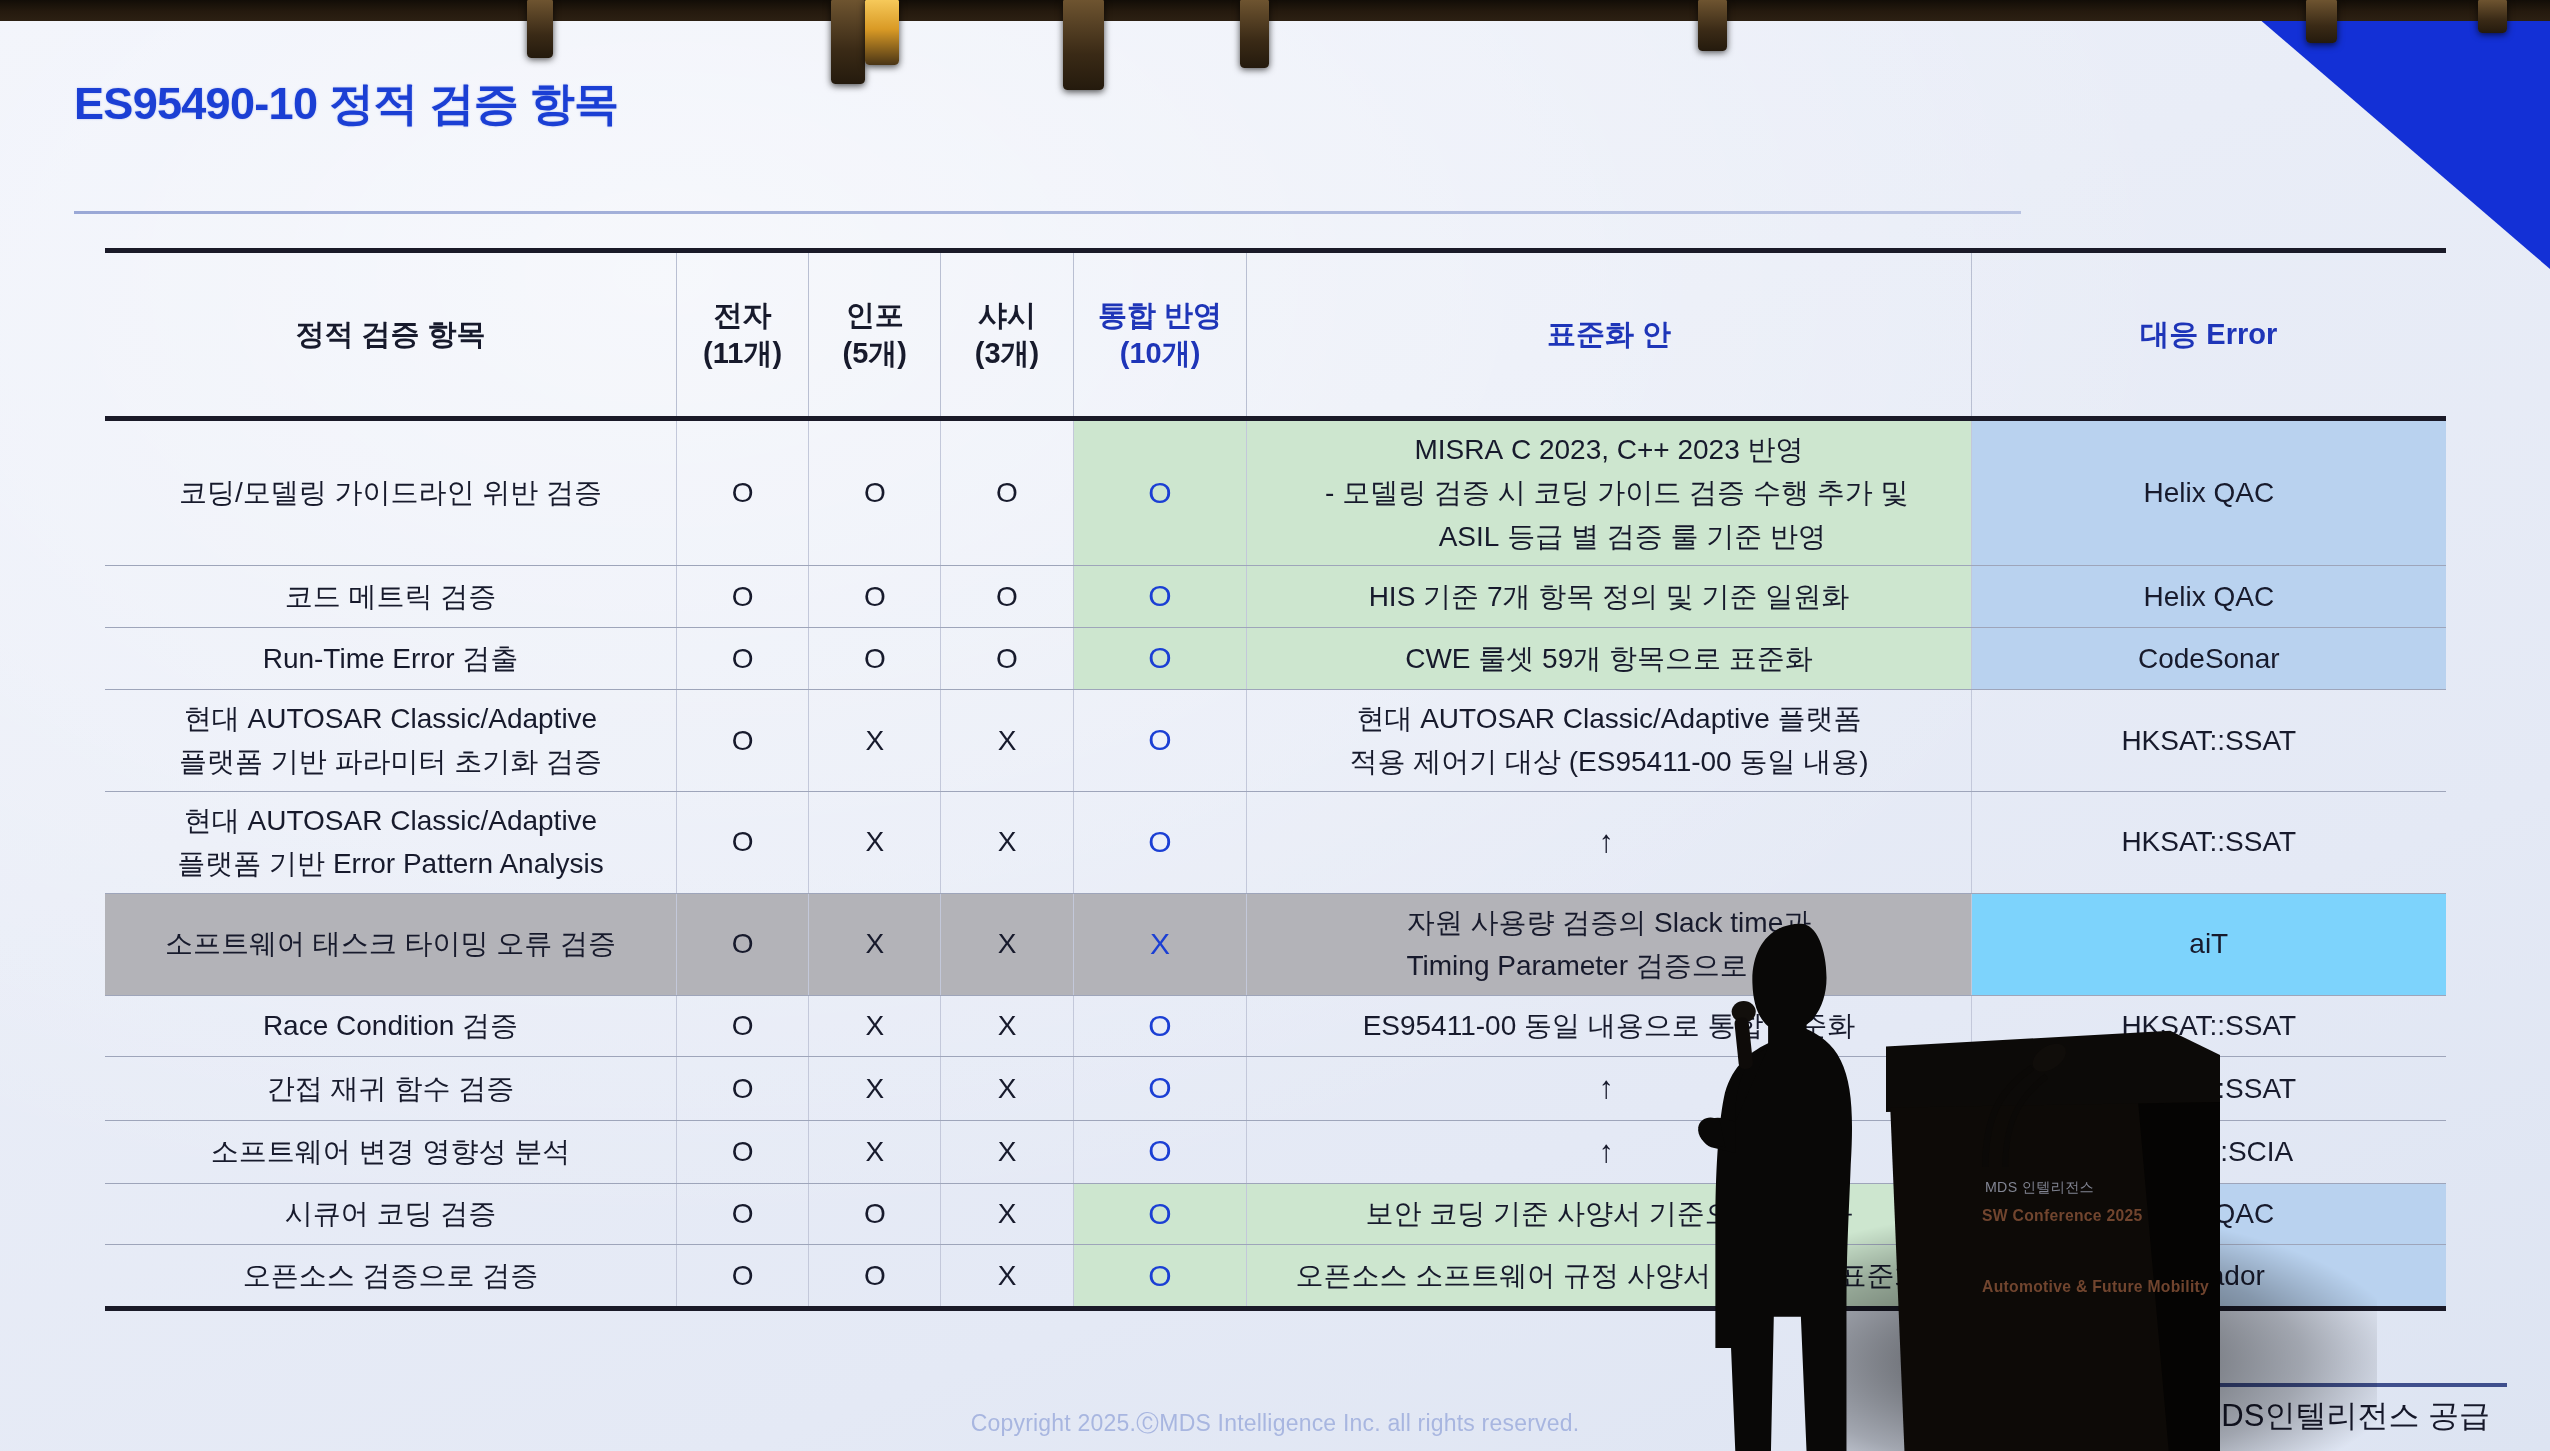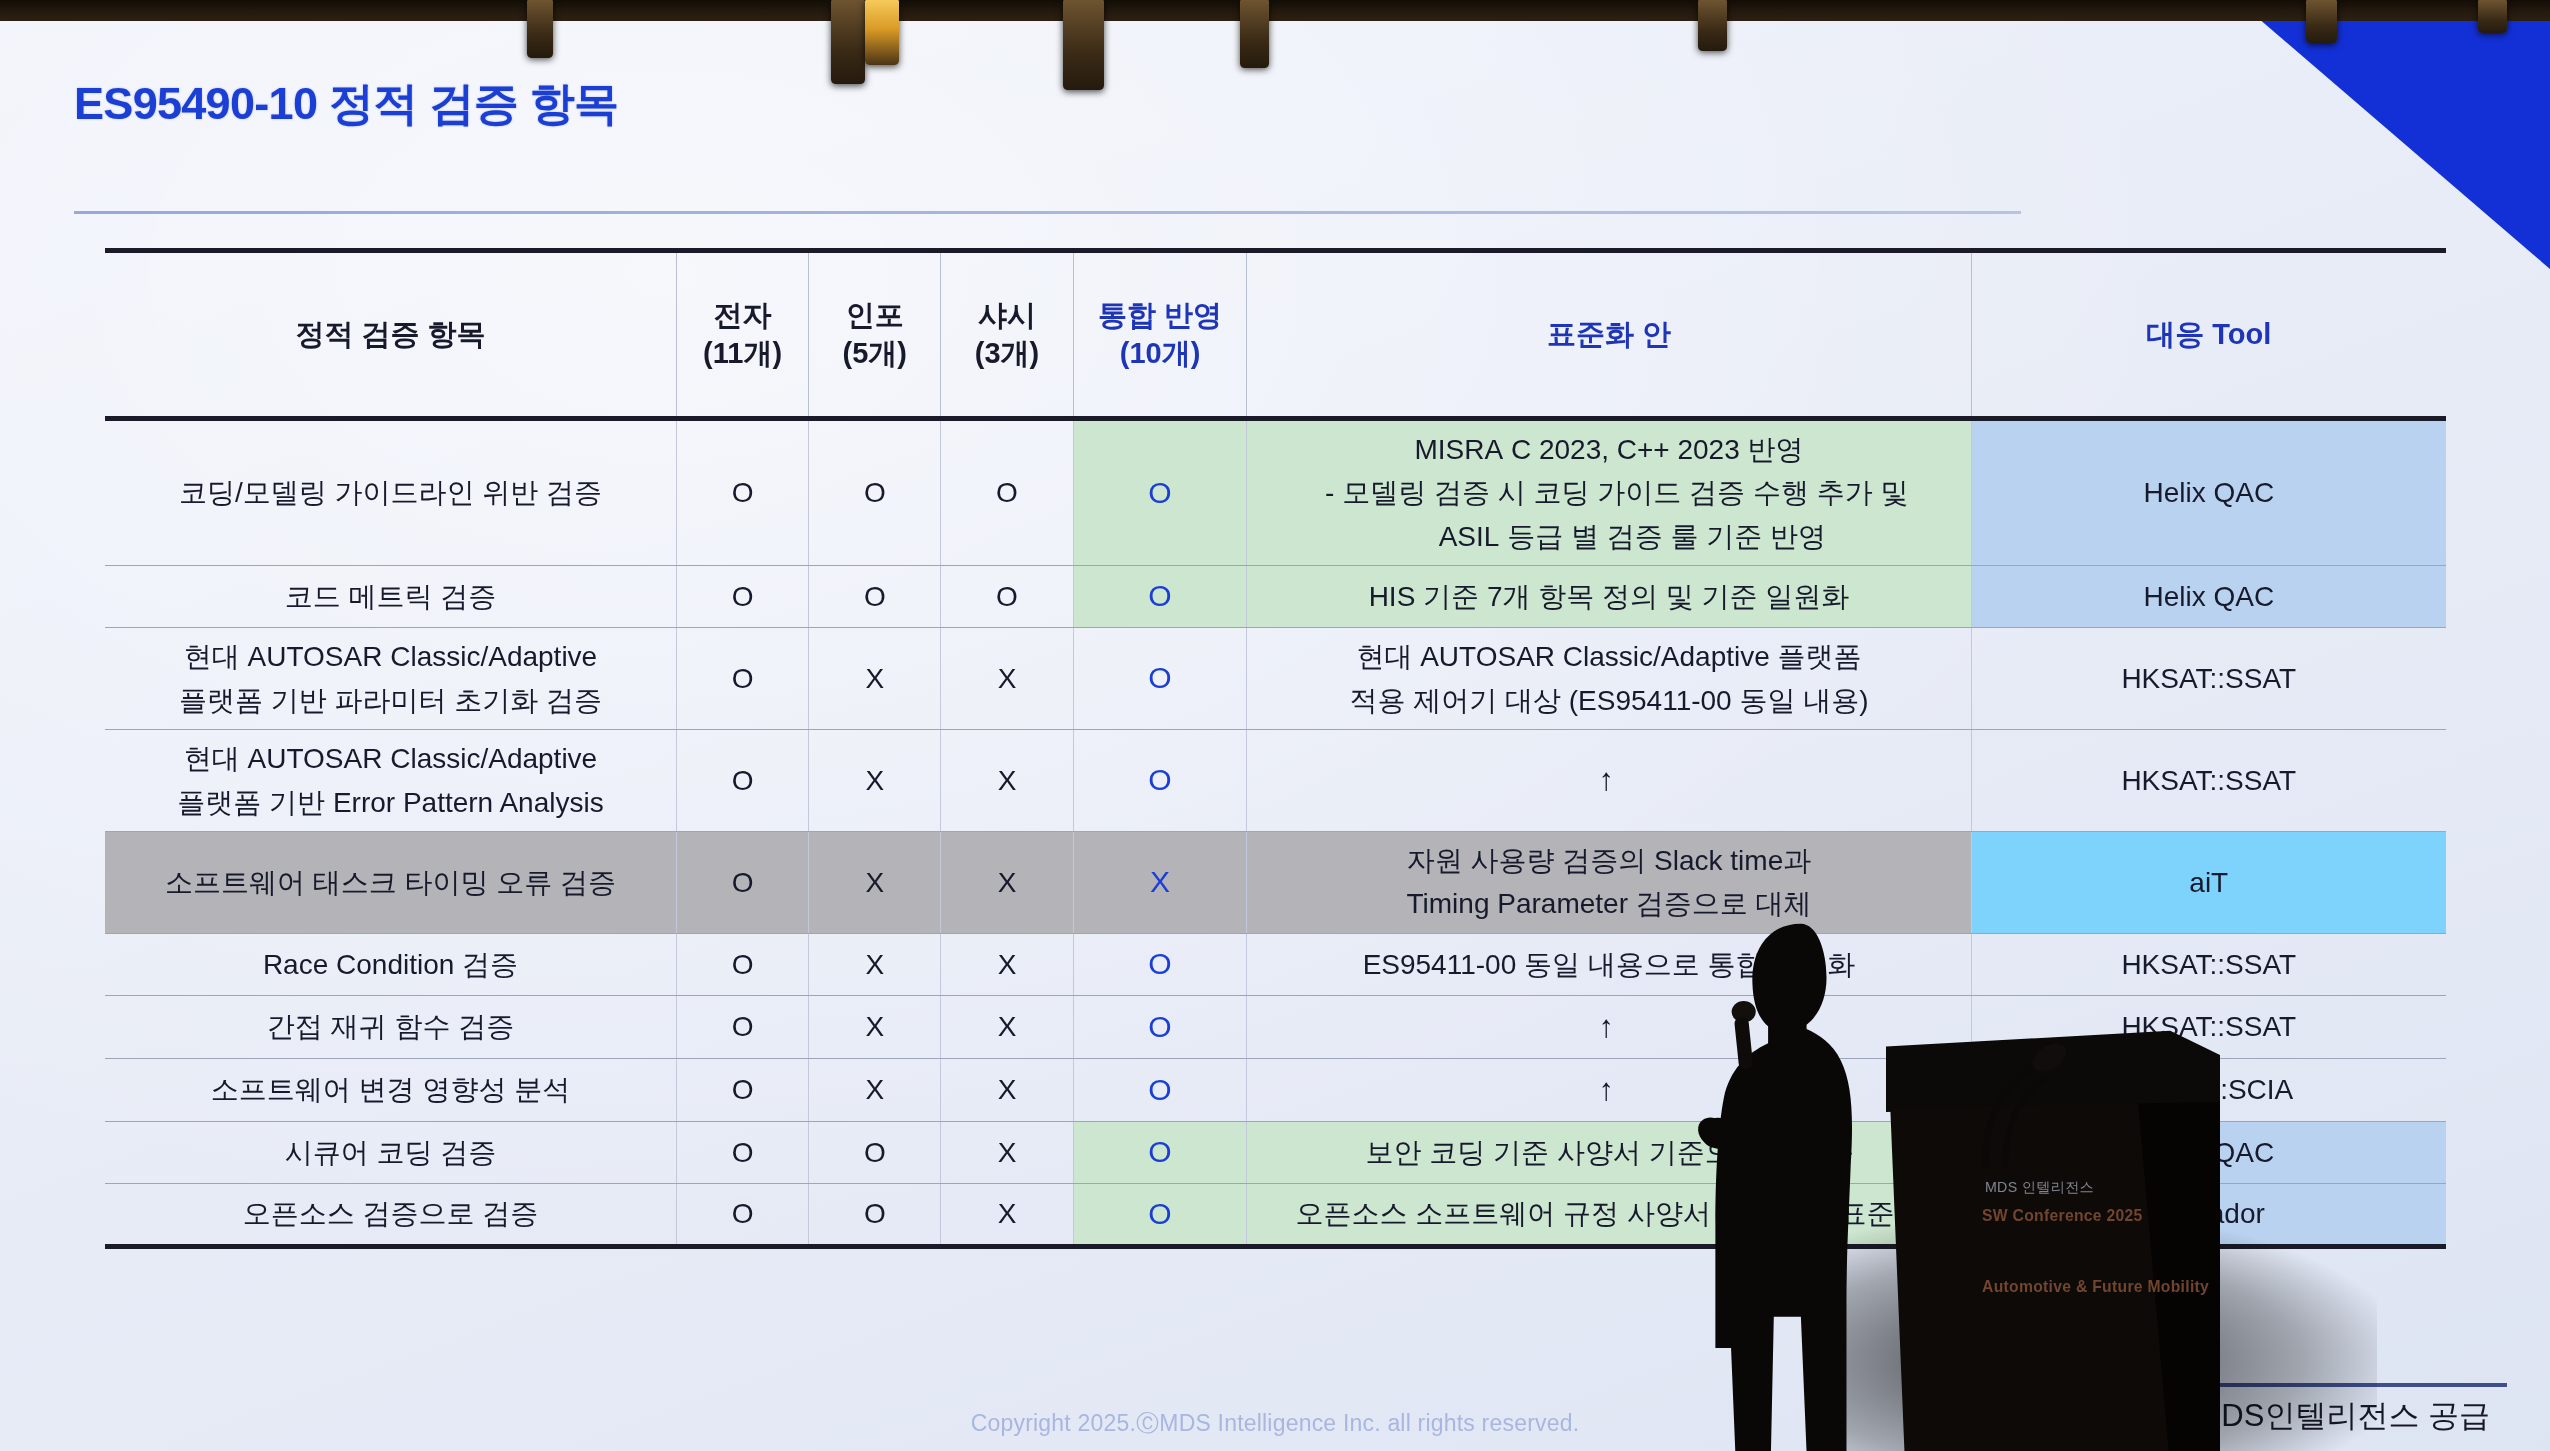--- a/index.html
+++ b/index.html
@@ -129,41 +129,50 @@
           </th>
           <th>
             <span>샤시</span><br>
             <span>(3개)</span>
           </th>
           <th class="blue">
             <span>통합 반영</span><br>
             <span>(10개)</span>
           </th>
           <th class="blue">표준화 안</th>
-          <th class="blue noright">대응 Tool</th>
+          <th class="blue noright">대응 Error</th>
         </tr>
       </thead>
       <tbody id="tbody">
           <tr>
             <td class="item" style="border-left:none">코딩/모델링 가이드라인 위반 검증</td>
             <td class="mark">O</td>
             <td class="mark">O</td>
             <td class="mark">O</td>
             <td class="mark int hl-green">O</td>
             <td class="std hl-green"><span>MISRA&nbsp;C&nbsp;2023,&nbsp;C++&nbsp;2023&nbsp;반영</span><br><span>&nbsp;&nbsp;-&nbsp;모델링&nbsp;검증&nbsp;시&nbsp;코딩&nbsp;가이드&nbsp;검증&nbsp;수행&nbsp;추가&nbsp;및</span><br><span>&nbsp;&nbsp;&nbsp;&nbsp;&nbsp;&nbsp;ASIL&nbsp;등급&nbsp;별&nbsp;검증&nbsp;룰&nbsp;기준&nbsp;반영</span></td>
             <td class="tool hl-blue" style="border-right:none">Helix QAC</td>
           </tr>
           <tr>
             <td class="item" style="border-left:none">코드 메트릭 검증</td>
             <td class="mark">O</td>
             <td class="mark">O</td>
             <td class="mark">O</td>
             <td class="mark int hl-green">O</td>
             <td class="std hl-green"><span>HIS&nbsp;기준&nbsp;7개&nbsp;항목&nbsp;정의&nbsp;및&nbsp;기준&nbsp;일원화</span></td>
             <td class="tool hl-blue" style="border-right:none">Helix QAC</td>
+          </tr>
+          <tr>
+            <td class="item" style="border-left:none">Run-Time Error 검출</td>
+            <td class="mark">O</td>
+            <td class="mark">O</td>
+            <td class="mark">O</td>
+            <td class="mark int hl-green">O</td>
+            <td class="std hl-green"><span>CWE&nbsp;룰셋&nbsp;59개&nbsp;항목으로&nbsp;표준화</span></td>
+            <td class="tool hl-blue" style="border-right:none">CodeSonar</td>
           </tr>
           <tr>
             <td class="item" style="border-left:none"><span>현대 AUTOSAR Classic/Adaptive</span><br><span>플랫폼 기반 파라미터 초기화 검증</span></td>
             <td class="mark">O</td>
             <td class="mark">X</td>
             <td class="mark">X</td>
             <td class="mark int">O</td>
             <td class="std"><span>현대&nbsp;AUTOSAR&nbsp;Classic/Adaptive&nbsp;플랫폼</span><br><span>적용&nbsp;제어기&nbsp;대상&nbsp;(ES95411-00&nbsp;동일&nbsp;내용)</span></td>
             <td class="tool" style="border-right:none">HKSAT::SSAT</td>
           </tr>

